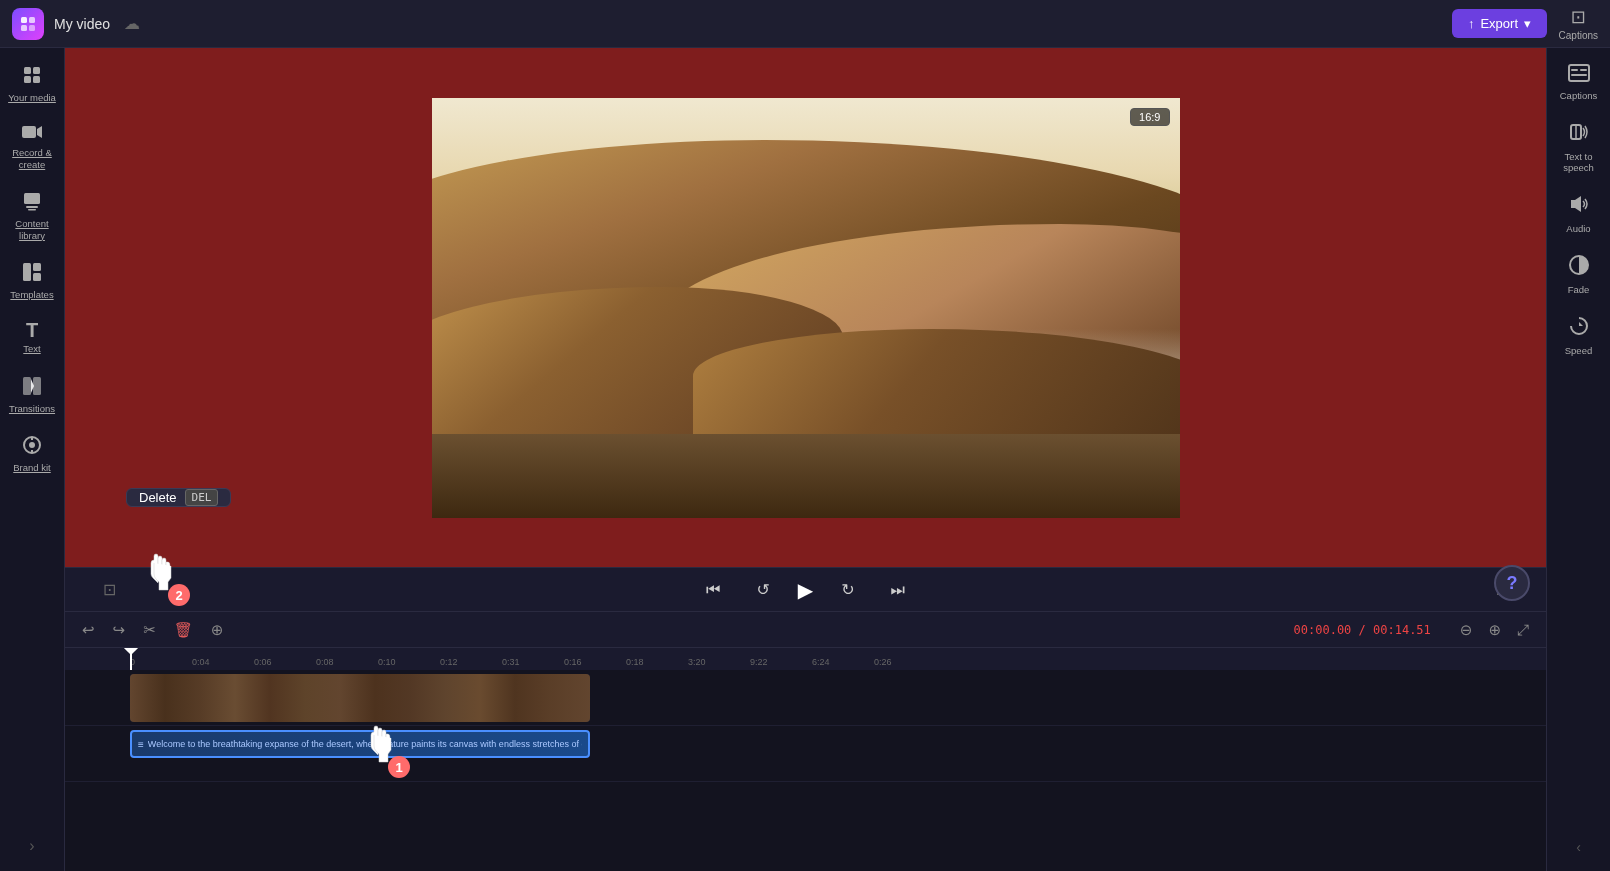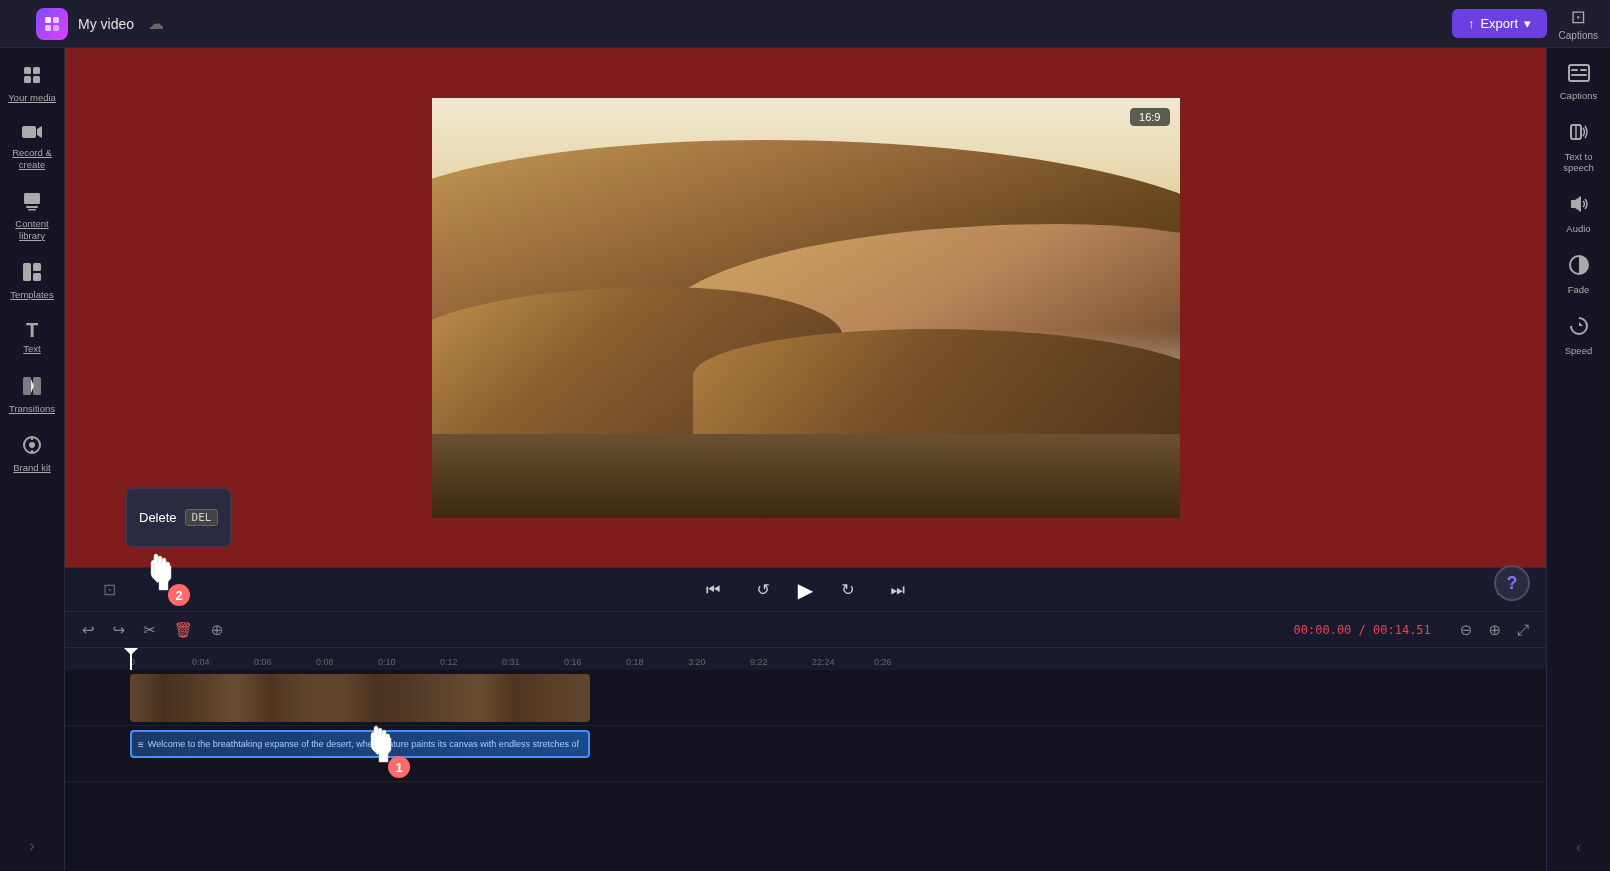--- a/index.html
+++ b/index.html
@@ -22,21 +22,20 @@
       align-items: center;
       padding: 0 12px;
       border-bottom: 1px solid #2a2a40;
       justify-content: space-between;
       flex-shrink: 0;
     }
     .topbar-left {
       display: flex;
       align-items: center;
       gap: 10px;
-      margin-left: 24px;
     }
     .app-logo {
       width: 32px;
       height: 32px;
       background: linear-gradient(135deg, #7c4dff, #e040fb);
       border-radius: 8px;
       display: flex;
       align-items: center;
       justify-content: center;
     }
@@ -402,21 +401,21 @@
     }
 
     
     .delete-tooltip {
       position: absolute;
       top: 488px;
       left: 126px;
       background: #2a2a40;
       border: 1px solid #3a3a55;
       border-radius: 6px;
-      padding: 20px 12px;
+      padding: 0 12px;
       display: flex;
       align-items: center;
       gap: 8px;
       z-index: 100;
       font-size: 13px;
     }
     .delete-kbd {
       background: #444;
       color: #ccc;
       border: 1px solid #666;
@@ -629,21 +628,21 @@
           <div class="ruler-mark">0:04</div>
           <div class="ruler-mark">0:06</div>
           <div class="ruler-mark">0:08</div>
           <div class="ruler-mark">0:10</div>
           <div class="ruler-mark">0:12</div>
           <div class="ruler-mark">0:31</div>
           <div class="ruler-mark">0:16</div>
           <div class="ruler-mark">0:18</div>
           <div class="ruler-mark">3:20</div>
           <div class="ruler-mark">9:22</div>
-          <div class="ruler-mark">22:24</div>
+          <div class="ruler-mark">6:24</div>
           <div class="ruler-mark">0:26</div>
         </div>
         <div class="playhead-line">
           <div class="playhead-diamond"></div>
         </div>
       </div>
 
       <div class="timeline-tracks">
 
         <div class="track-row">

